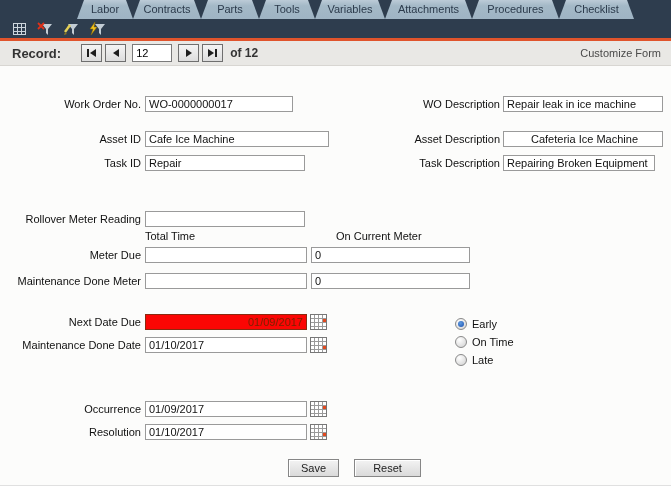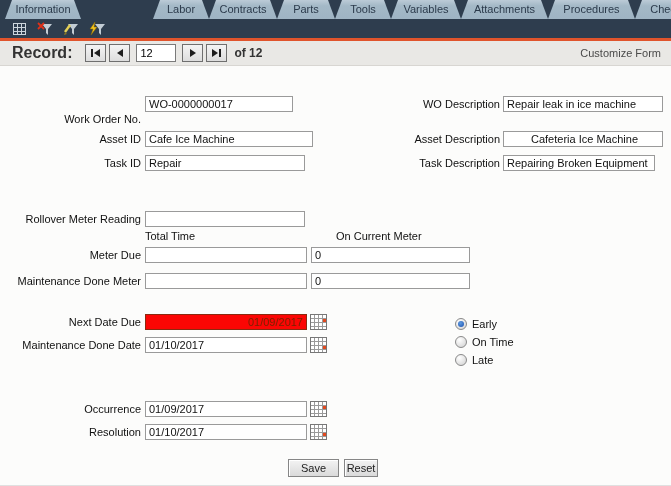--- a/index.html
+++ b/index.html
@@ -27,21 +27,21 @@
     background:#2e3d4e; display:flex; align-items:center; gap:8px; padding-left:10px;
   }
   .tool-btn { width:18px; height:15px; display:flex; align-items:center; justify-content:center; cursor:pointer; }
   .orange-rule { position:absolute; top:38px; left:0; width:671px; height:3px; background:#e0542c; }
   
   .recordbar {
     position:absolute; top:41px; left:0; width:671px; height:25px;
     background:#e9e8e5; border-bottom:1px solid #d8d6d2;
     display:flex; align-items:center;
   }
-  .rec-label { font-weight:bold; font-size:16px; color:#333; margin-left:12px; margin-right:13px; }
+  .rec-label { font-weight:bold; font-size:13px; color:#333; margin-left:12px; margin-right:20px; }
   .nav-btn {
     width:21px; height:18px; margin-right:3px;
     background:linear-gradient(#f4f4f4,#dddddd); border:1px solid #6f6f6f;
     display:inline-flex; align-items:center; justify-content:center; gap:1px; cursor:pointer;
   }
   .tri-l { width:0; height:0; border-top:4px solid transparent; border-bottom:4px solid transparent; border-right:6px solid #1d1d1d; }
   .tri-r { width:0; height:0; border-top:4px solid transparent; border-bottom:4px solid transparent; border-left:6px solid #1d1d1d; }
   .nav-bar-glyph { width:2px; height:8px; background:#1d1d1d; }
   .rec-input {
     width:40px; height:18px; margin-right:6px; margin-left:3px;
@@ -73,21 +73,20 @@
     font:11px "Liberation Sans",sans-serif; color:#222; text-align:center; cursor:pointer;
     display:flex; align-items:center; justify-content:center;
   }
 </style>
 </head>
 <body>
 
 <div class="app">
 
   <div class="tabbar">
-    <div class="tab" style="width:76px">Information</div>
     <div class="tab active" style="width:72px">Schedule</div>
     <div class="tab" style="width:56px">Labor</div>
     <div class="tab" style="width:68px">Contracts</div>
     <div class="tab" style="width:58px">Parts</div>
     <div class="tab" style="width:56px">Tools</div>
     <div class="tab" style="width:70px">Variables</div>
     <div class="tab" style="width:87px">Attachments</div>
     <div class="tab" style="width:87px">Procedures</div>
     <div class="tab" style="width:75px">Checklist</div>
   </div>
@@ -143,40 +142,40 @@
         <span class="tri-r"></span>
       </span>
     <span class="nav-btn">
         <span class="tri-r"></span>
         <span class="nav-bar-glyph"></span>
       </span>
     <span class="of-label">of 12</span>
     <span class="customize">Customize Form</span>
   </div>
 
-  <span class="lbl" style="top:113px">Work Order No.</span>
+  <span class="lbl" style="top:98px">Work Order No.</span>
   <span class="lbl" style="top:133px">Asset ID</span>
   <span class="lbl" style="top:157px">Task ID</span>
   <span class="lbl" style="top:213px">Rollover Meter Reading</span>
   <span class="lbl" style="top:249px">Meter Due</span>
   <span class="lbl" style="top:275px">Maintenance Done Meter</span>
   <span class="lbl" style="top:316px">Next Date Due</span>
   <span class="lbl" style="top:339px">Maintenance Done Date</span>
   <span class="lbl" style="top:403px">Occurrence</span>
   <span class="lbl" style="top:426px">Resolution</span>
 
   <span class="lbl-r" style="top:98px;  left:360px">WO Description</span>
   <span class="lbl-r" style="top:133px; left:360px">Asset Description</span>
   <span class="lbl-r" style="top:157px; left:360px">Task Description</span>
 
   <span class="colhead" style="top:230px; left:145px">Total Time</span>
   <span class="colhead" style="top:230px; left:336px">On Current Meter</span>
 
   <input class="fld" style="top: 96px; left: 145px; width: 148px;" value="WO-0000000017">
-  <input class="fld" style="top: 131px; left: 145px; width: 168px;" value="Cafe Ice Machine">
+  <input class="fld" style="top: 131px; left: 145px; width: 184px;" value="Cafe Ice Machine">
   <input class="fld" style="top: 155px; left: 145px; width: 160px;" value="Repair">
   <input class="fld" style="top: 211px; left: 145px; width: 160px;" value="">
   <input class="fld" style="top: 247px; left: 145px; width: 162px;" value="">
   <input class="fld" style="top: 273px; left: 145px; width: 162px;" value="">
   <input class="fld alert" style="top: 314px; left: 145px; width: 162px;" value="01/09/2017">
   <input class="fld" style="top: 337px; left: 145px; width: 162px;" value="01/10/2017">
   <input class="fld" style="top: 401px; left: 145px; width: 162px;" value="01/09/2017">
   <input class="fld" style="top: 424px; left: 145px; width: 162px;" value="01/10/2017">
 
   <input class="fld" style="top: 247px; left: 311px; width: 159px;" value="0">
@@ -224,15 +223,15 @@
   <div class="radio-row" style="top:336px; left:455px">
     <span class="radio"></span>
     <span>On Time</span>
   </div>
   <div class="radio-row" style="top:354px; left:455px">
     <span class="radio"></span>
     <span>Late</span>
   </div>
 
   <button class="btn" style="top:459px; left:288px; width:51px">Save</button>
-  <button class="btn" style="top:459px; left:344px; width:34px">Reset</button>
+  <button class="btn" style="top:459px; left:354px; width:67px">Reset</button>
 
 </div>
 
 </body></html>

